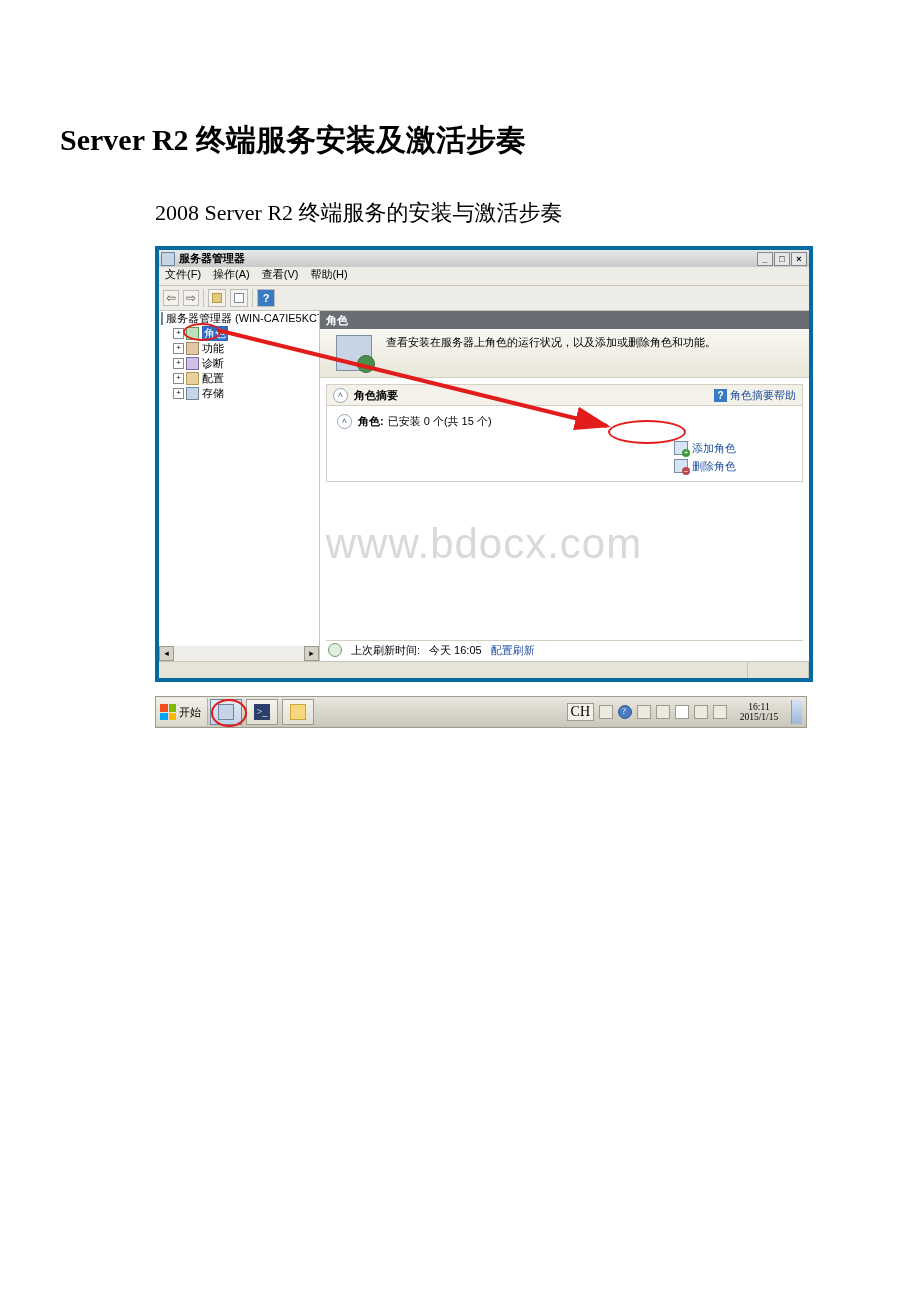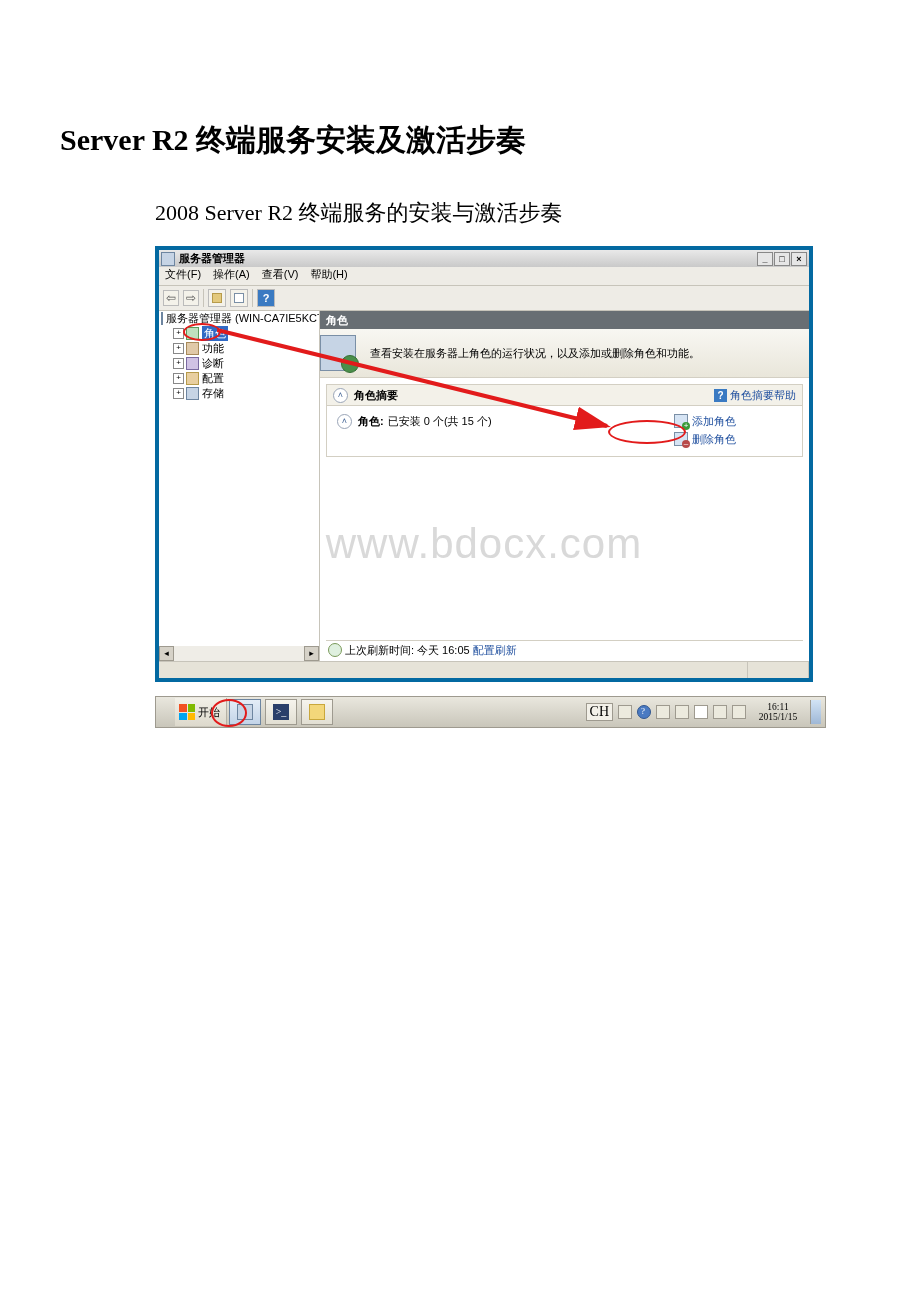--- a/index.html
+++ b/index.html
@@ -204,22 +204,22 @@
     background: #686e73;
     color: #fff;
     font-size: 11px;
     font-weight: bold;
     display: flex;
     align-items: center;
     padding-left: 6px;
   }
   .banner {
     display: flex;
-    align-items: center;
-    padding: 6px 0;
+    align-items: flex-start;
+    padding: 6px 16px;
     background: linear-gradient(#f8f7f2,#e9e6da);
     border-bottom: 1px solid #d3cfc3;
     gap: 14px;
   }
   .banner-icon {
     width: 34px; height: 34px;
     background: #c6d4e5;
     border: 1px solid #7a8fa6;
     position: relative;
   }
@@ -271,20 +271,21 @@
     flex: 1;
     padding: 8px 10px;
     display: flex;
     align-items: flex-start;
     font-size: 11px;
   }
   .split-right {
     width: 120px;
     padding: 6px 8px;
     font-size: 11px;
+    margin-top: 27px;
   }
   .link-row {
     display: flex;
     align-items: center;
     height: 18px;
     color: #2352a0;
     cursor: pointer;
   }
   .link-row .li {
     width: 14px; height: 14px;
@@ -337,21 +338,21 @@
     flex: 1;
   }
   .status {
     margin: 0 6px 2px 6px;
     height: 18px;
     border-top: 1px solid #d3cfc3;
     display: flex;
     align-items: center;
     font-size: 11px;
     padding-left: 2px;
-    gap: 3px;
+    gap: 9px;
   }
   .status .si {
     width: 14px; height: 14px;
     border: 1px solid #7a9a5a;
     background: #dff0df;
     border-radius: 50%;
     box-sizing: border-box;
   }
   .status a { color: #2352a0; text-decoration: none; }
   .win-statusbar {
@@ -400,21 +401,20 @@
   .taskbar {
     margin-top: 14px;
     height: 30px;
     width: 650px;
     background: linear-gradient(#e9e7de,#c9c6ba);
     border: 1px solid #9e9a8f;
     display: flex;
     align-items: center;
     font-size: 11px;
     position: relative;
-    padding-left: 19px;
   }
   .start-btn {
     height: 28px;
     display: flex;
     align-items: center;
     padding: 0 6px 0 4px;
     background: linear-gradient(#f2f0e8,#ddd9cc);
     border-right: 1px solid #b5b1a5;
   }
   .winlogo {

